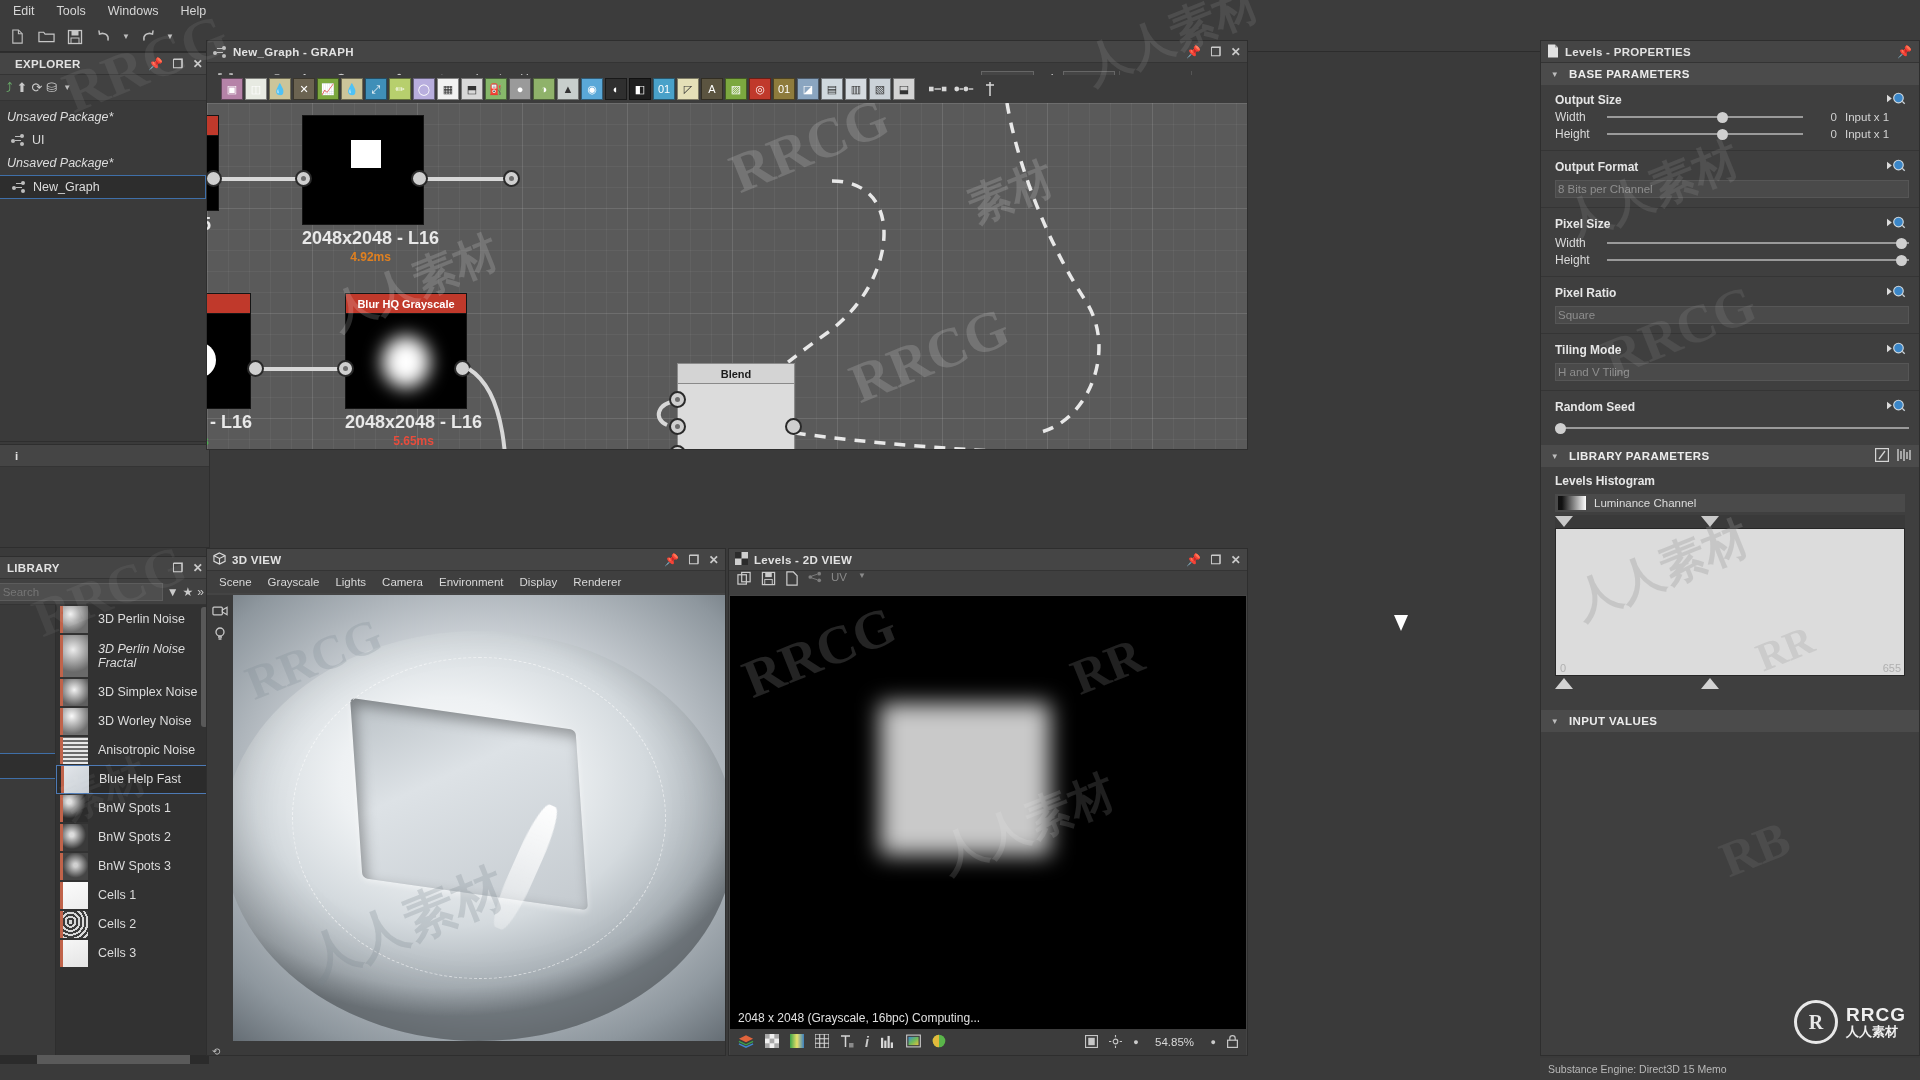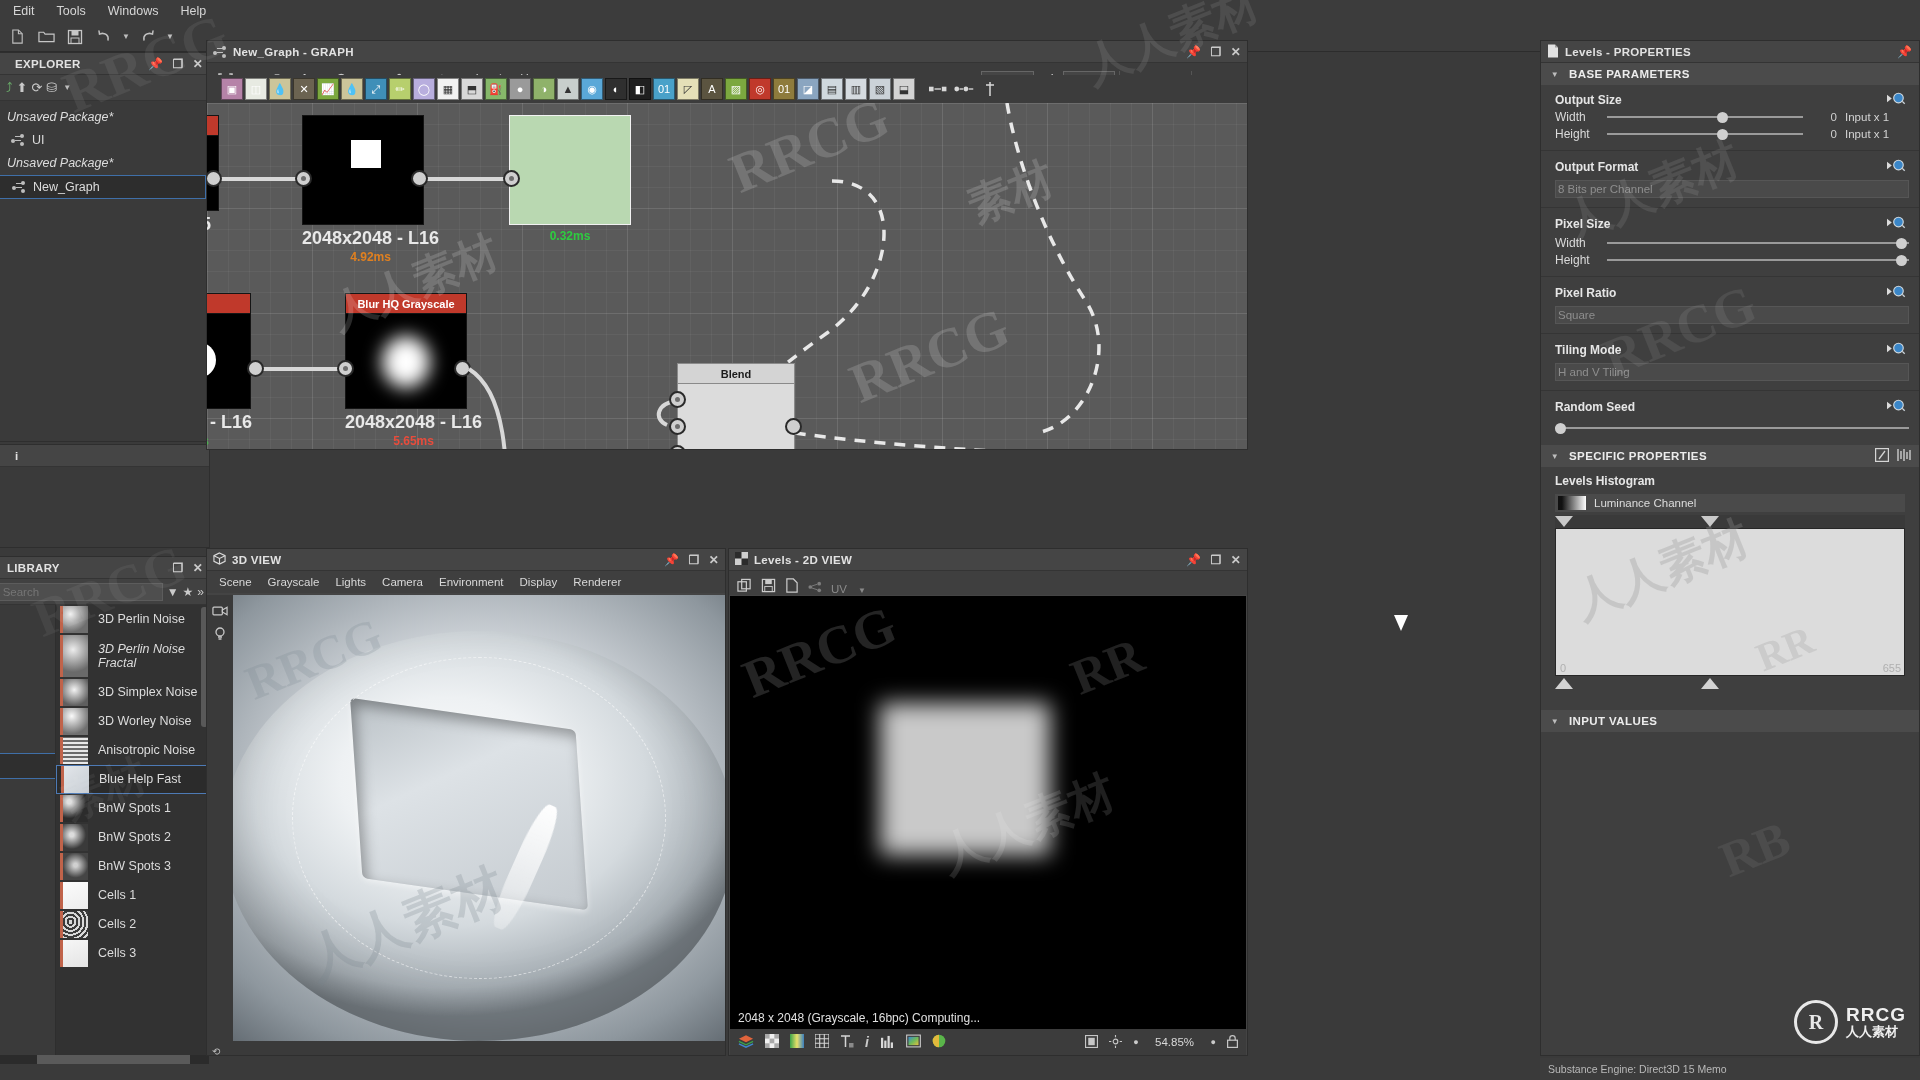--- a/index.html
+++ b/index.html
@@ -114,21 +114,21 @@
            gap: 0; padding-left: 4px; font-size: 11.5px; color: #d8d8d8; }
   .vmenu span { padding: 2px 8px; }
   .v3-canvas { position: absolute; left: 26px; top: 46px; right: 0; bottom: 14px;
                background: radial-gradient(ellipse 80% 75% at 50% 45%, #e9ecef 0%, #cfd4d9 45%, #8e979e 80%, #5c646b 100%);
                overflow: hidden; }
   .v3-left { position: absolute; left: 0; top: 46px; bottom: 0; width: 26px; background: #3a3a3a; }
   .v3-bottom { position: absolute; left: 0; right: 0; bottom: 0; height: 14px; background: #3a3a3a; }
 
   
   #view2d { left: 728px; top: 548px; width: 520px; height: 508px; }
-  .v2-tools { height: 24px; background: #3f3f3f; display: flex; align-items: flex-end;
+  .v2-tools { height: 24px; background: #3f3f3f; display: flex; align-items: flex-start;
               gap: 9px; padding: 0 8px; }
   .v2-canvas { position: absolute; left: 1px; top: 47px; right: 1px; bottom: 48px;
                background: #000; overflow: hidden; }
   .v2-status { position: absolute; left: 1px; right: 1px; bottom: 26px; height: 22px;
                background: #000; color: #e0e0e0; font-size: 12px; display: flex;
                align-items: center; padding-left: 8px; }
   .v2-bar { position: absolute; left: 1px; right: 1px; bottom: 0; height: 26px;
             background: #3c3c3c; display: flex; align-items: center; gap: 11px; padding: 0 8px; }
 
   
@@ -550,24 +550,20 @@
       </div>
 
       <div class="gnode" style="left:95px;top:12px">
         <div class="body" style="width:122px;height:110px;position:relative">
           <div style="position:absolute;left:48px;top:24px;width:30px;height:28px;background:#fff"></div>
         </div>
         <div class="cap">2048x2048 - L16</div>
         <div class="ms" style="color:#e08020">4.92ms</div>
       </div>
 
-      <div class="gnode" style="left:302px;top:12px">
-        <div class="body" style="width:122px;height:110px;background:#b9d8b1;border-color:#f2f2f2"></div>
-        <div class="ms" style="color:#2ecc40;margin-top:4px">0.32ms</div>
-      </div>
 
       <div class="wire" style="left:6px;top:74px;width:90px"></div>
       <div class="wire" style="left:212px;top:74px;width:92px"></div>
       <div class="plug" style="left:-2px;top:67px"></div>
       <div class="plug hollow" style="left:88px;top:67px"></div>
       <div class="plug" style="left:204px;top:67px"></div>
       <div class="plug hollow" style="left:296px;top:67px"></div>
 
       <div class="gnode" style="left:-14px;top:190px">
         <div class="hdr" style="width:58px"></div>
@@ -961,21 +957,21 @@
       <div class="sub" style="margin-top:5px">
         <span class="slider">
             <span class="trk"></span>
             <span class="knb" style="left:0"></span>
           </span>
       </div>
     </div>
 
     <div class="sec-head" style="margin-top:7px">
       <span class="caret">▼</span>
-      <span>SPECIFIC PROPERTIES</span>
+      <span>LIBRARY PARAMETERS</span>
       <span style="margin-left:auto;display:flex;gap:8px;align-items:center">
         <span class="ptool">
           <svg width="14" height="14" viewBox="0 0 14 14">
               <rect x="0.6" y="0.6" width="12.8" height="12.8" fill="none" stroke="#d6d6d6" stroke-width="1.2"></rect>
               <path d="M10 3 4 11" stroke="#d6d6d6" stroke-width="1.3"></path>
             </svg></span>
         <span class="ptool">
           <svg width="14" height="14" viewBox="0 0 14 14">
               <path d="M1 1v12M4 3v8M7 1v12M10 4v7M13 2v10" stroke="#d6d6d6" stroke-width="1.3"></path>
             </svg></span>

